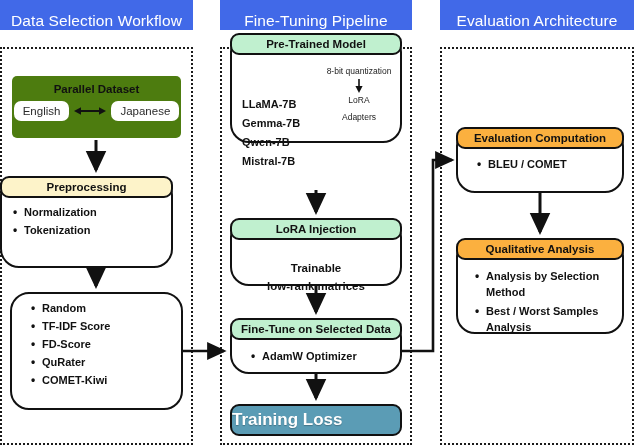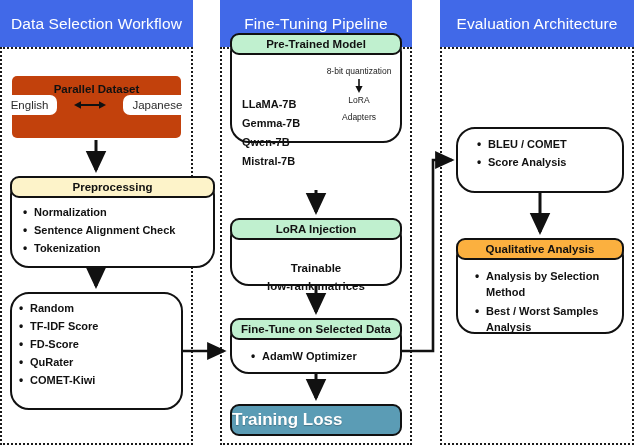--- a/index.html
+++ b/index.html
@@ -7,24 +7,24 @@
     width:634px;height:447px;position:relative;overflow:hidden;
     font-family:"Liberation Sans","DejaVu Sans",sans-serif;
     -webkit-font-smoothing:antialiased;
   }
   .stage{position:absolute;left:0;top:0;width:634px;height:447px;}
 
   
   .column{position:absolute;top:0;}
   .col-header{
     position:absolute;left:0;top:0;
-    height:47px;
+    height:30px;
     background:#4169e8;
     color:#ffffff;
-    display:flex;align-items:center;justify-content:center;
+    display:flex;align-items:flex-end;justify-content:center;
     font-size:15.5px;letter-spacing:.1px;
   }
   .col-body{
     position:absolute;left:0;
     border:2px dotted #1a1a1a;
     background:transparent;
     box-sizing:border-box;
   }
 
   
@@ -59,29 +59,29 @@
     position:relative;padding-left:12px;margin:0 0 2px 0;
     font-size:11px;font-weight:bold;color:#111111;line-height:1.45;
   }
   ul.bullets li:before{
     content:"\2022";position:absolute;left:1px;top:-1px;font-size:12px;
   }
   .centerline{text-align:center;font-size:11.5px;font-weight:bold;}
 
   
   .pd-box{
-    position:absolute;background:#c2410c;border-radius:5px;
+    position:absolute;background:#4d7c0f;border-radius:5px;
   }
   .pd-title{
     text-align:center;font-size:11.5px;font-weight:bold;color:#111;
     padding-top:7px;
   }
   .pd-row{
     display:flex;align-items:center;justify-content:center;
-    gap:16px;
+    margin-top:6px;gap:4px;
   }
   .pd-chip{
     background:#ffffff;border-radius:7px;
     padding:4px 9px;font-size:11.5px;color:#2b2b2b;font-weight:normal;
   }
   .pd-arrow{width:34px;height:14px;position:relative;}
 
   
   .loss-box{
     position:absolute;box-sizing:border-box;
@@ -122,33 +122,32 @@
           <svg width="34" height="14" viewBox="0 0 34 14">
             <line x1="7" y1="7" x2="27" y2="7" stroke="#111" stroke-width="2"></line>
             <polygon points="1,7 8,3.2 8,10.8" fill="#111"></polygon>
             <polygon points="33,7 26,3.2 26,10.8" fill="#111"></polygon>
           </svg>
         </div>
         <div class="pd-chip">Japanese</div>
       </div>
     </div>
 
-    <div class="card" style="left:10px;top:176px;width:205px;height:92px;">
+    <div class="card" style="left:0;top:176px;width:173px;height:92px;">
       <div class="card-head head-yellow">Preprocessing</div>
       <div class="card-body">
         <ul class="bullets">
           <li>Normalization</li>
-          <li>Sentence Alignment Check</li>
           <li>Tokenization</li>
         </ul>
       </div>
     </div>
 
     <div class="card" style="left:10px;top:292px;width:173px;height:118px;">
-      <div class="card-body" style="padding-left:6px;">
+      <div class="card-body" style="padding-left:18px;">
         <ul class="bullets">
           <li>Random</li>
           <li>TF-IDF Score</li>
           <li>FD-Score</li>
           <li>QuRater</li>
           <li>COMET-Kiwi</li>
         </ul>
       </div>
     </div>
   </div>
@@ -200,24 +199,24 @@
     </div>
   </div>
 
   <div class="column" style="left:440px;width:194px;height:447px;">
     <div class="col-header" style="width:194px;">
       <span>Evaluation Architecture</span>
     </div>
     <div class="col-body" style="top:47px;width:194px;height:398px;"></div>
 
     <div class="card" style="left:16px;top:127px;width:168px;height:66px;">
+      <div class="card-head head-orange">Evaluation Computation</div>
       <div class="card-body" style="padding-left:18px;padding-top:8px;">
         <ul class="bullets">
           <li>BLEU  / COMET</li>
-          <li>Score Analysis</li>
         </ul>
       </div>
     </div>
 
     <div class="card" style="left:16px;top:238px;width:168px;height:96px;">
       <div class="card-head head-orange">Qualitative Analysis</div>
       <div class="card-body" style="padding-left:16px;padding-top:9px;">
         <ul class="bullets">
           <li style="margin-bottom:3px;">Analysis by Selection Method</li>
           <li>Best  / Worst Samples Analysis</li>

